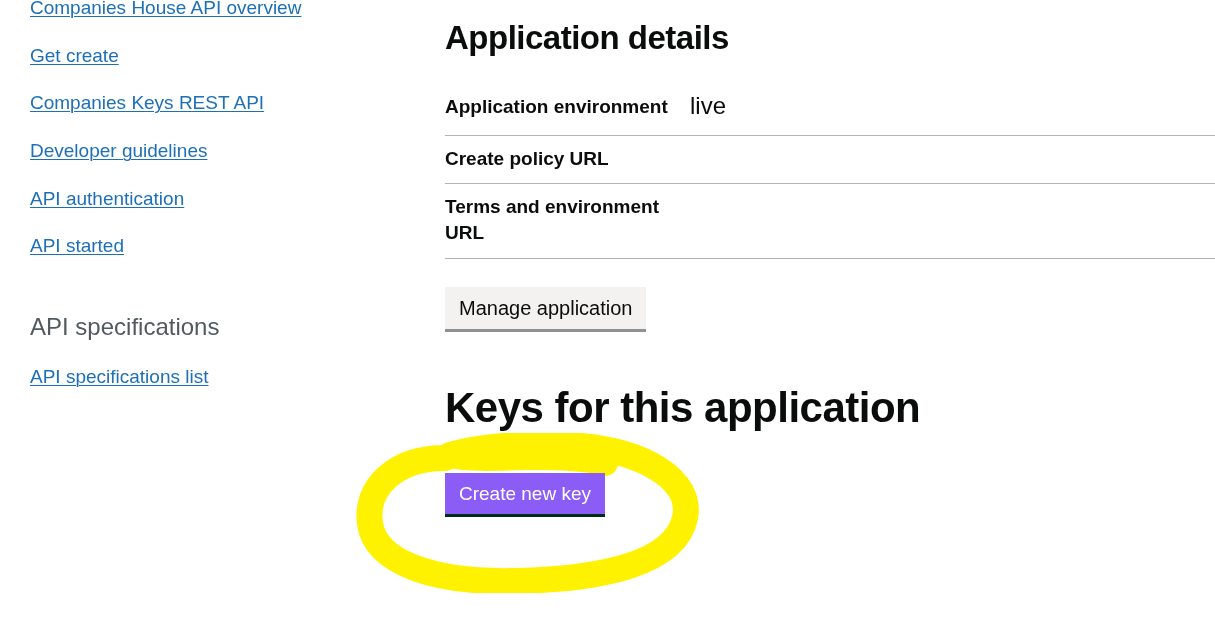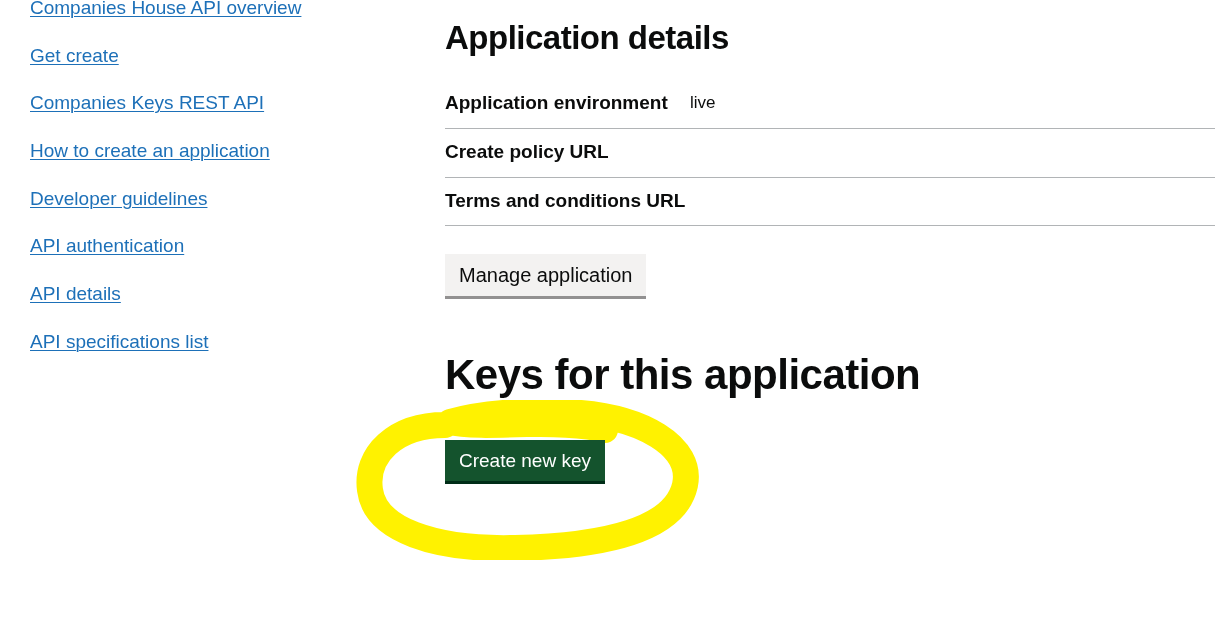--- a/index.html
+++ b/index.html
@@ -70,21 +70,21 @@
   .dl-row:first-child {
     padding-top: 0;
   }
   .dl-key {
     width: 245px;
     font-weight: 700;
     font-size: 19px;
     line-height: 1.35;
   }
   .dl-val {
-    font-size: 17px;
+    font-size: 24px;
     line-height: 1.35;
   }
   .btn-secondary {
     display: inline-block;
     background: #f3f2f1;
     color: #0b0c0c;
     font-size: 20px;
     padding: 10px 14px 9px 14px;
     border: none;
     box-shadow: 0 3px 0 #929191;
@@ -98,21 +98,21 @@
     margin: 56px 0 12px 0;
     line-height: 1.1;
     letter-spacing: -0.5px;
   }
   .highlight-wrap {
     position: relative;
     margin-top: 10px;
   }
   .btn-primary {
     display: inline-block;
-    background: #14532d;
+    background: #8b5cf6;
     color: #ffffff;
     font-size: 19px;
     padding: 10px 14px 9px 14px;
     border: none;
     box-shadow: 0 3px 0 #002d18;
     cursor: pointer;
     font-family: inherit;
     position: relative;
     z-index: 2;
     margin-top: 30px;
@@ -127,43 +127,43 @@
   }
 </style>
 </head>
 <body>
 
 <div class="layout">
   <nav class="sidebar">
     <a href="#" class="nav-link first">Companies House API overview</a>
     <a href="#" class="nav-link">Get create</a>
     <a href="#" class="nav-link">Companies Keys REST API</a>
-    <a href="#" class="nav-link">How to create an application</a>
     <a href="#" class="nav-link">Developer guidelines</a>
     <a href="#" class="nav-link">API authentication</a>
-    <a href="#" class="nav-link">API details</a>
+    <a href="#" class="nav-link">API started</a>
 
+    <h2 class="section-label">API specifications</h2>
 
     <a href="#" class="nav-link">API specifications list</a>
   </nav>
 
   <main class="main">
     <h1 class="page-title">Application details</h1>
 
     <div class="dl">
       <div class="dl-row">
         <div class="dl-key">Application environment</div>
         <div class="dl-val">live</div>
       </div>
       <div class="dl-row">
         <div class="dl-key">Create policy URL</div>
         <div class="dl-val"></div>
       </div>
       <div class="dl-row">
-        <div class="dl-key">Terms and conditions URL</div>
+        <div class="dl-key">Terms and environment URL</div>
         <div class="dl-val"></div>
       </div>
     </div>
 
     <button class="btn-secondary">Manage application</button>
 
     <h2 class="section-title">Keys for this application</h2>
 
     <div class="highlight-wrap">
       <svg class="highlight" width="360" height="160" viewBox="0 0 360 160">

